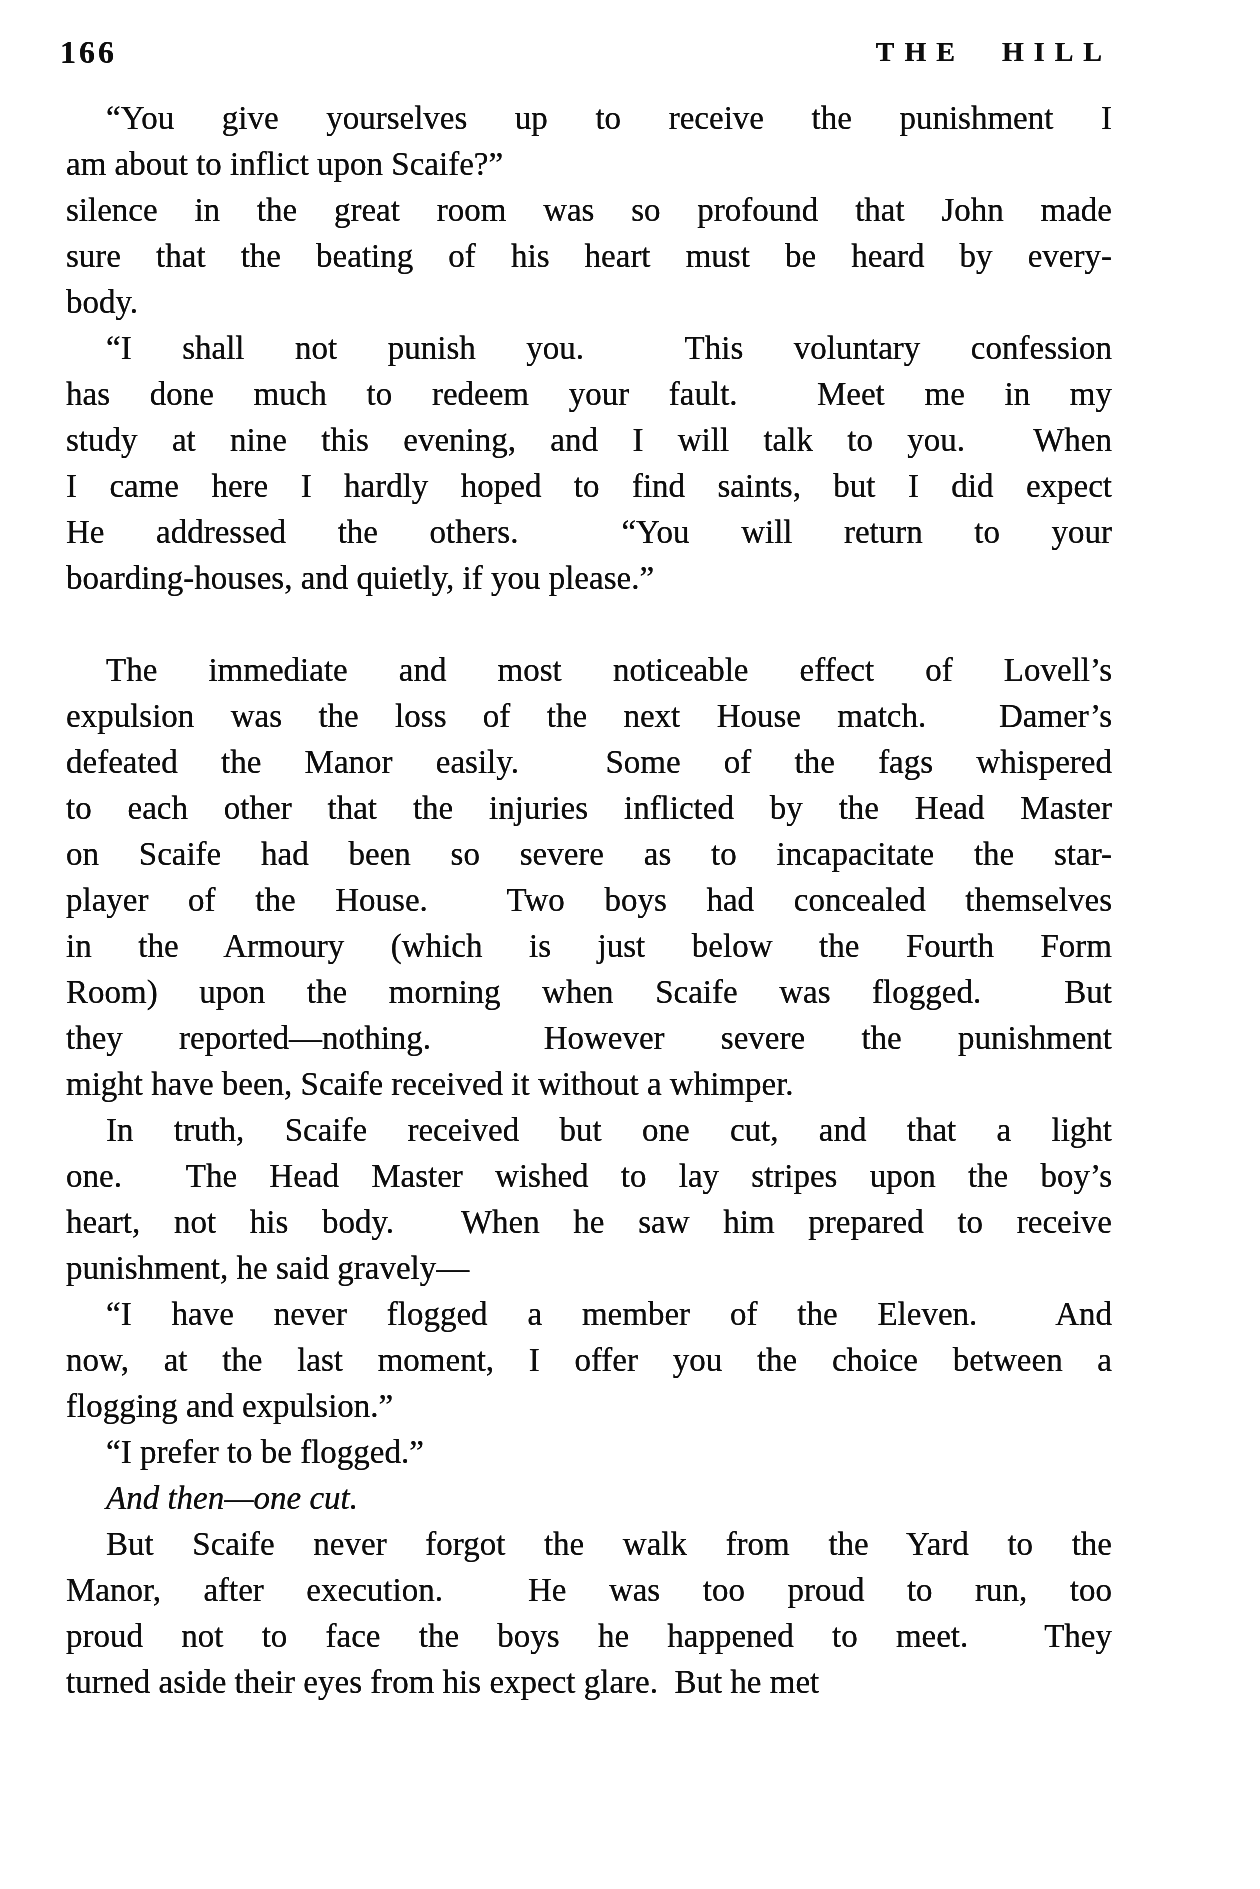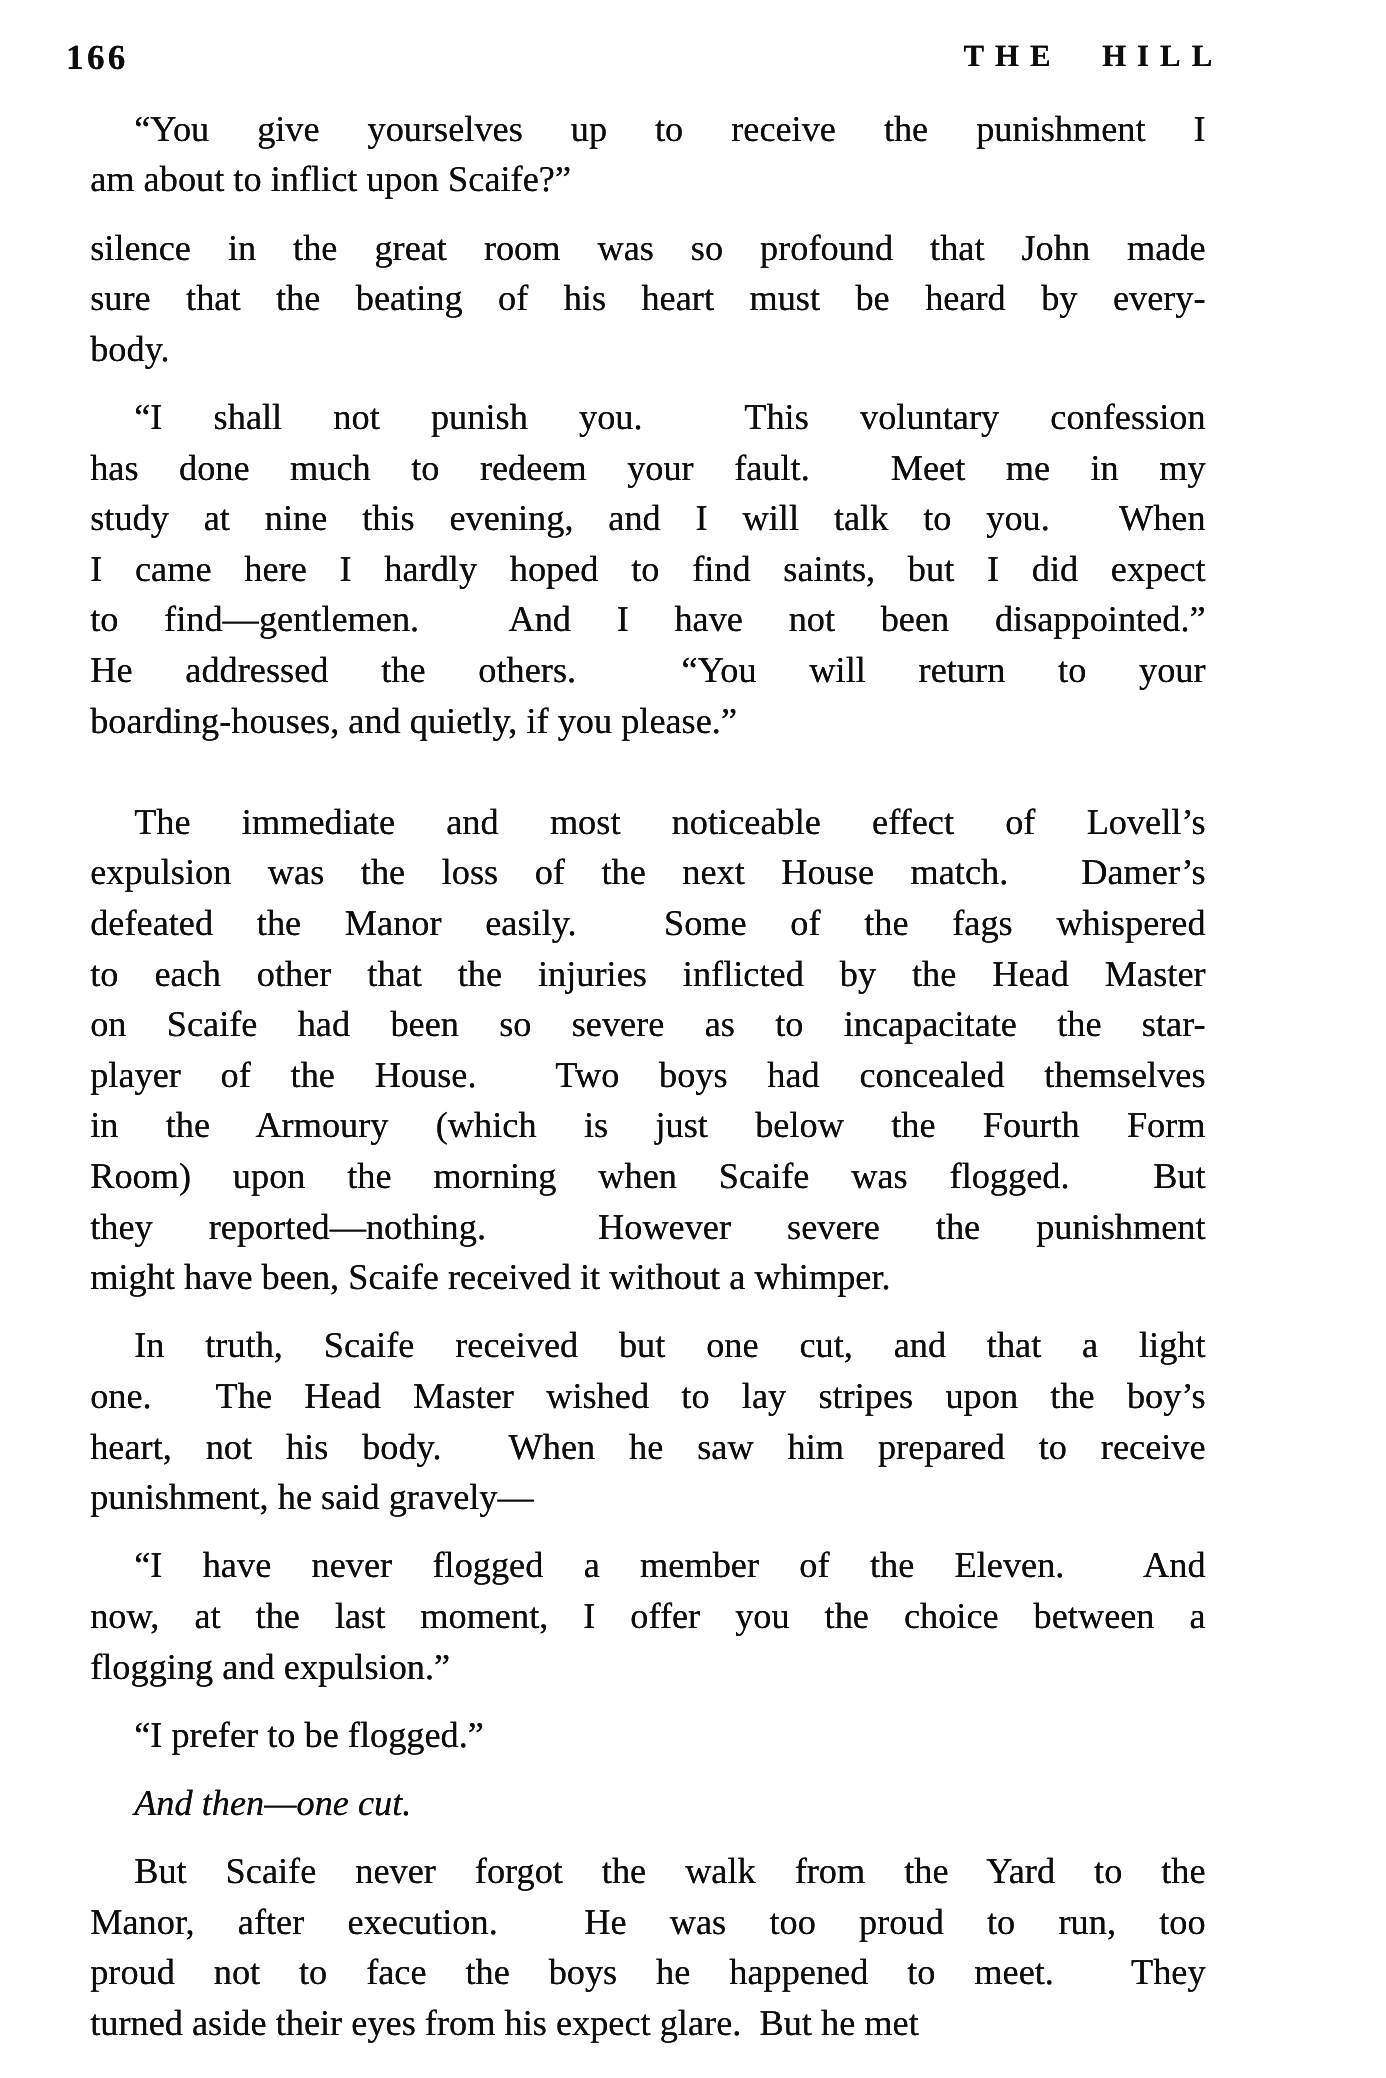--- a/index.html
+++ b/index.html
@@ -49,21 +49,21 @@
     padding-top: 2px;
     text-shadow: 0 0 0.5px currentColor;
   }
   .page-body {
     margin-top: 19px;
     font-size: 33px;
     line-height: 46px;
     text-shadow: 0 0 0.6px currentColor;
   }
   .para {
-    margin: 16px;
+    margin: 0;
   }
   .para.section-break {
     margin-top: 46px;
   }
   .para.italic .line {
     font-style: italic;
   }
   .line {
     text-align: justify;
     text-align-last: justify;
@@ -93,21 +93,20 @@
         <div class="para">
           <div class="line">silence in the great room was so profound that John made</div>
           <div class="line">sure that the beating of his heart must be heard by every-</div>
           <div class="line last">body.</div>
         </div>
         <div class="para">
           <div class="line first">“I shall not punish you.  This voluntary confession</div>
           <div class="line">has done much to redeem your fault.  Meet me in my</div>
           <div class="line">study at nine this evening, and I will talk to you.  When</div>
           <div class="line">I came here I hardly hoped to find saints, but I did expect</div>
-          <div class="line">to find—gentlemen.  And I have not been disappointed.”</div>
           <div class="line">He addressed the others.  “You will return to your</div>
           <div class="line last">boarding-houses, and quietly, if you please.”</div>
         </div>
         <div class="para section-break">
           <div class="line first">The immediate and most noticeable effect of Lovell’s</div>
           <div class="line">expulsion was the loss of the next House match.  Damer’s</div>
           <div class="line">defeated the Manor easily.  Some of the fags whispered</div>
           <div class="line">to each other that the injuries inflicted by the Head Master</div>
           <div class="line">on Scaife had been so severe as to incapacitate the star-</div>
           <div class="line">player of the House.  Two boys had concealed themselves</div>

